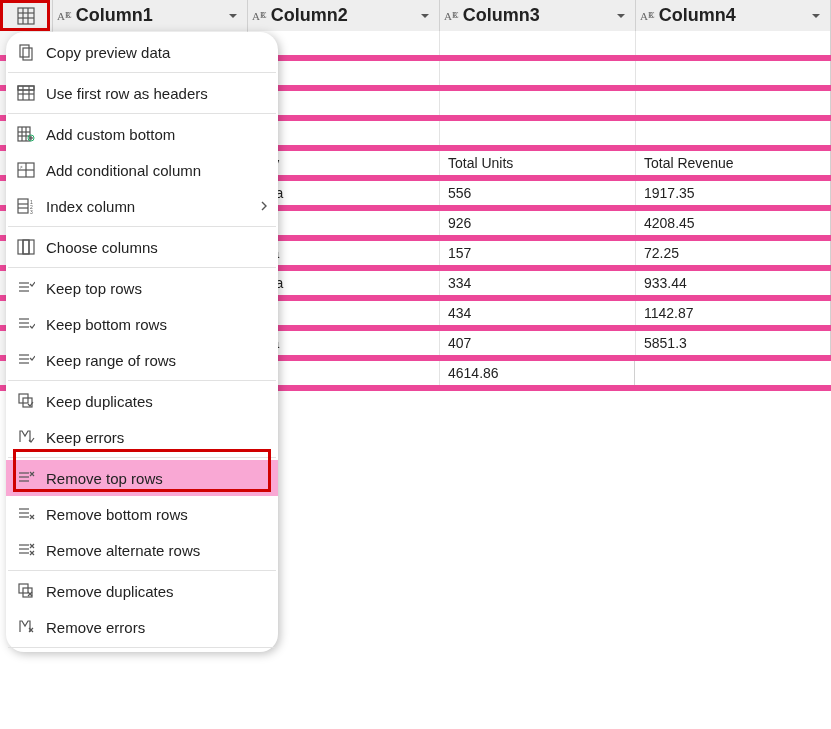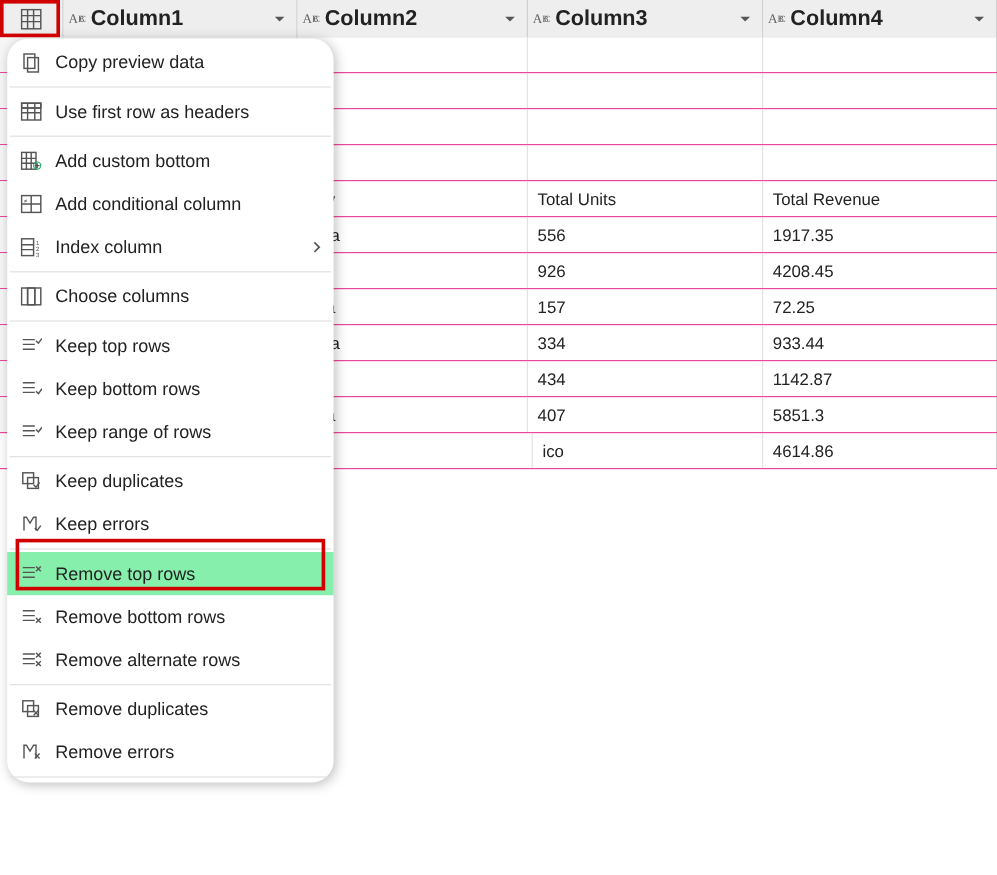--- a/index.html
+++ b/index.html
@@ -61,22 +61,21 @@
     font-size: 18px;
   }
   .dd {
     width: 16px; height:16px;
     display:flex; align-items:center; justify-content:center;
   }
   .dd svg path { fill:#555; }
   .data-row {
     display:flex;
     height:30px;
-    border-bottom: 1px solid #ec4899;
-    justify-content: flex-end;
+    border-bottom: 6px solid #ec4899;
   }
   .row-num {
     width: 53px;
     border-right: 1px solid #e3e3e3;
     background: #f6f6f6;
   }
   .data-row:nth-child(odd) .row-num { background:#f6f6f6; }
   .cell {
     border-right: 1px solid #e3e3e3;
     display:flex;
@@ -115,21 +114,21 @@
     border-radius: 18px;
   }
   .ctx-item {
     display:flex;
     align-items:center;
     height: 36px;
     padding: 0 10px 0 8px;
     cursor: default;
     position:relative;
   }
-  .ctx-item.hover { background:#86efac;text-align:center; }
+  .ctx-item.hover { background:#f9a8d4;text-align:center; }
   .ctx-item .ico {
     width: 24px;
     height: 20px;
     margin-right: 8px;
     display:flex;
     align-items:center;
     justify-content:center;
     flex-shrink:0;
   }
   .ctx-item .lbl {

